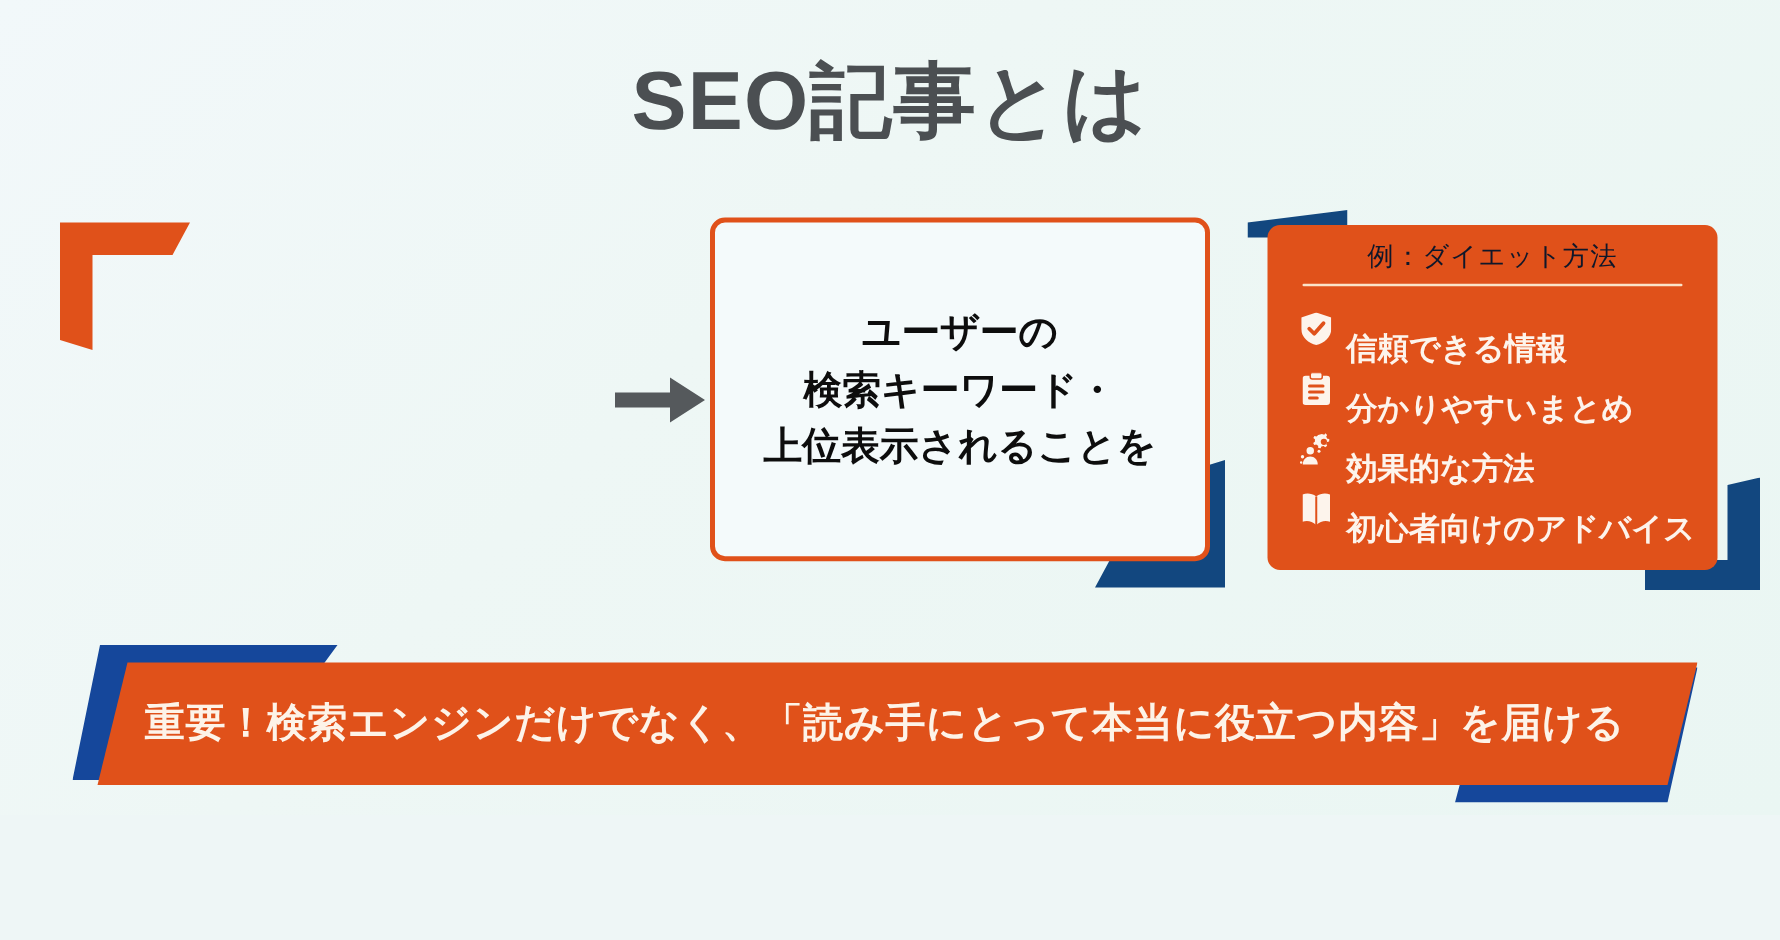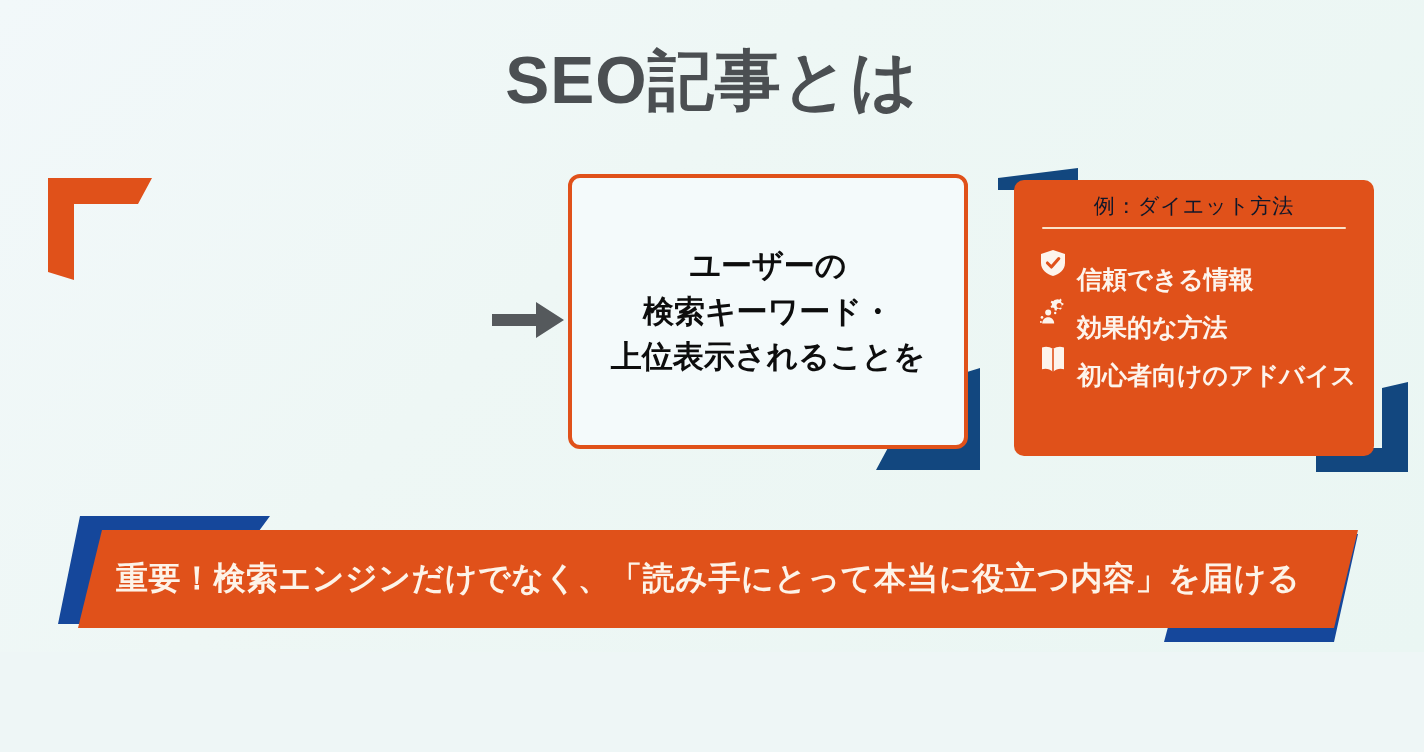--- a/index.html
+++ b/index.html
@@ -266,20 +266,33 @@
     <div class="panel-item">
       <span class="panel-item-icon">
         <svg viewBox="0 0 24 26" width="24" height="26" xmlns="http://www.w3.org/2000/svg">
           <path d="M12 0 L24 4 V13 C24 20 18 24.6 12 26 C6 24.6 0 20 0 13 V4 Z" fill="#fdf4ec"></path>
           <path d="M6.4 13 L10.4 17 L17.8 8.6" fill="none" stroke="#e0511a" stroke-width="3.1" stroke-linecap="round" stroke-linejoin="round"></path>
         </svg>
       </span>
       <span class="panel-item-label">信頼できる情報</span>
     </div>
 
+    <div class="panel-item">
+      <span class="panel-item-icon">
+        <svg viewBox="0 0 22 26" width="22" height="26" xmlns="http://www.w3.org/2000/svg">
+          <rect x="0" y="2.5" width="22" height="23.5" rx="2.6" fill="#fdf4ec"></rect>
+          <rect x="6.2" y="0" width="9.6" height="5.2" rx="1.6" fill="#fdf4ec"></rect>
+          <rect x="6.2" y="0" width="9.6" height="5.2" rx="1.6" fill="none" stroke="#e0511a" stroke-width="1.2"></rect>
+          <rect x="4.4" y="9.5" width="13.2" height="2.4" rx="1.2" fill="#e0511a"></rect>
+          <rect x="4.4" y="14.3" width="13.2" height="2.4" rx="1.2" fill="#e0511a"></rect>
+          <rect x="4.4" y="19.1" width="8.6" height="2.4" rx="1.2" fill="#e0511a"></rect>
+        </svg>
+      </span>
+      <span class="panel-item-label">分かりやすいまとめ</span>
+    </div>
 
     <div class="panel-item">
       <span class="panel-item-icon">
         <svg viewBox="0 0 26 26" width="26" height="26" xmlns="http://www.w3.org/2000/svg">
           <g fill="#fdf4ec">
             <path d="M17.5 1.2 l1.9 .55 .95 -1.2 1.35 1.4 -.75 1.35 .9 1.7 1.6 .15 -.15 1.95 -1.6 .45 -.75 1.65 .8 1.4 -1.6 1.15 -1.25 -1.0 -1.8 .35 -.6 1.55 -1.9 -.35 -.1 -1.7 -1.5 -1.05 -1.6 .5 -.85 -1.75 1.35 -1.0 .05 -1.85 -1.3 -1.0 .9 -1.7 1.65 .45 1.35 -1.25 z"></path>
             <circle cx="19.1" cy="7.4" r="2.5" fill="#e0511a"></circle>
             <circle cx="8.2" cy="14.6" r="3.0"></circle>
             <path d="M2.2 25.6 c0 -3.9 2.7 -6.4 6.0 -6.4 c3.3 0 6.0 2.5 6.0 6.4 z"></path>
             <circle cx="2.0" cy="19.4" r="1.35"></circle>

